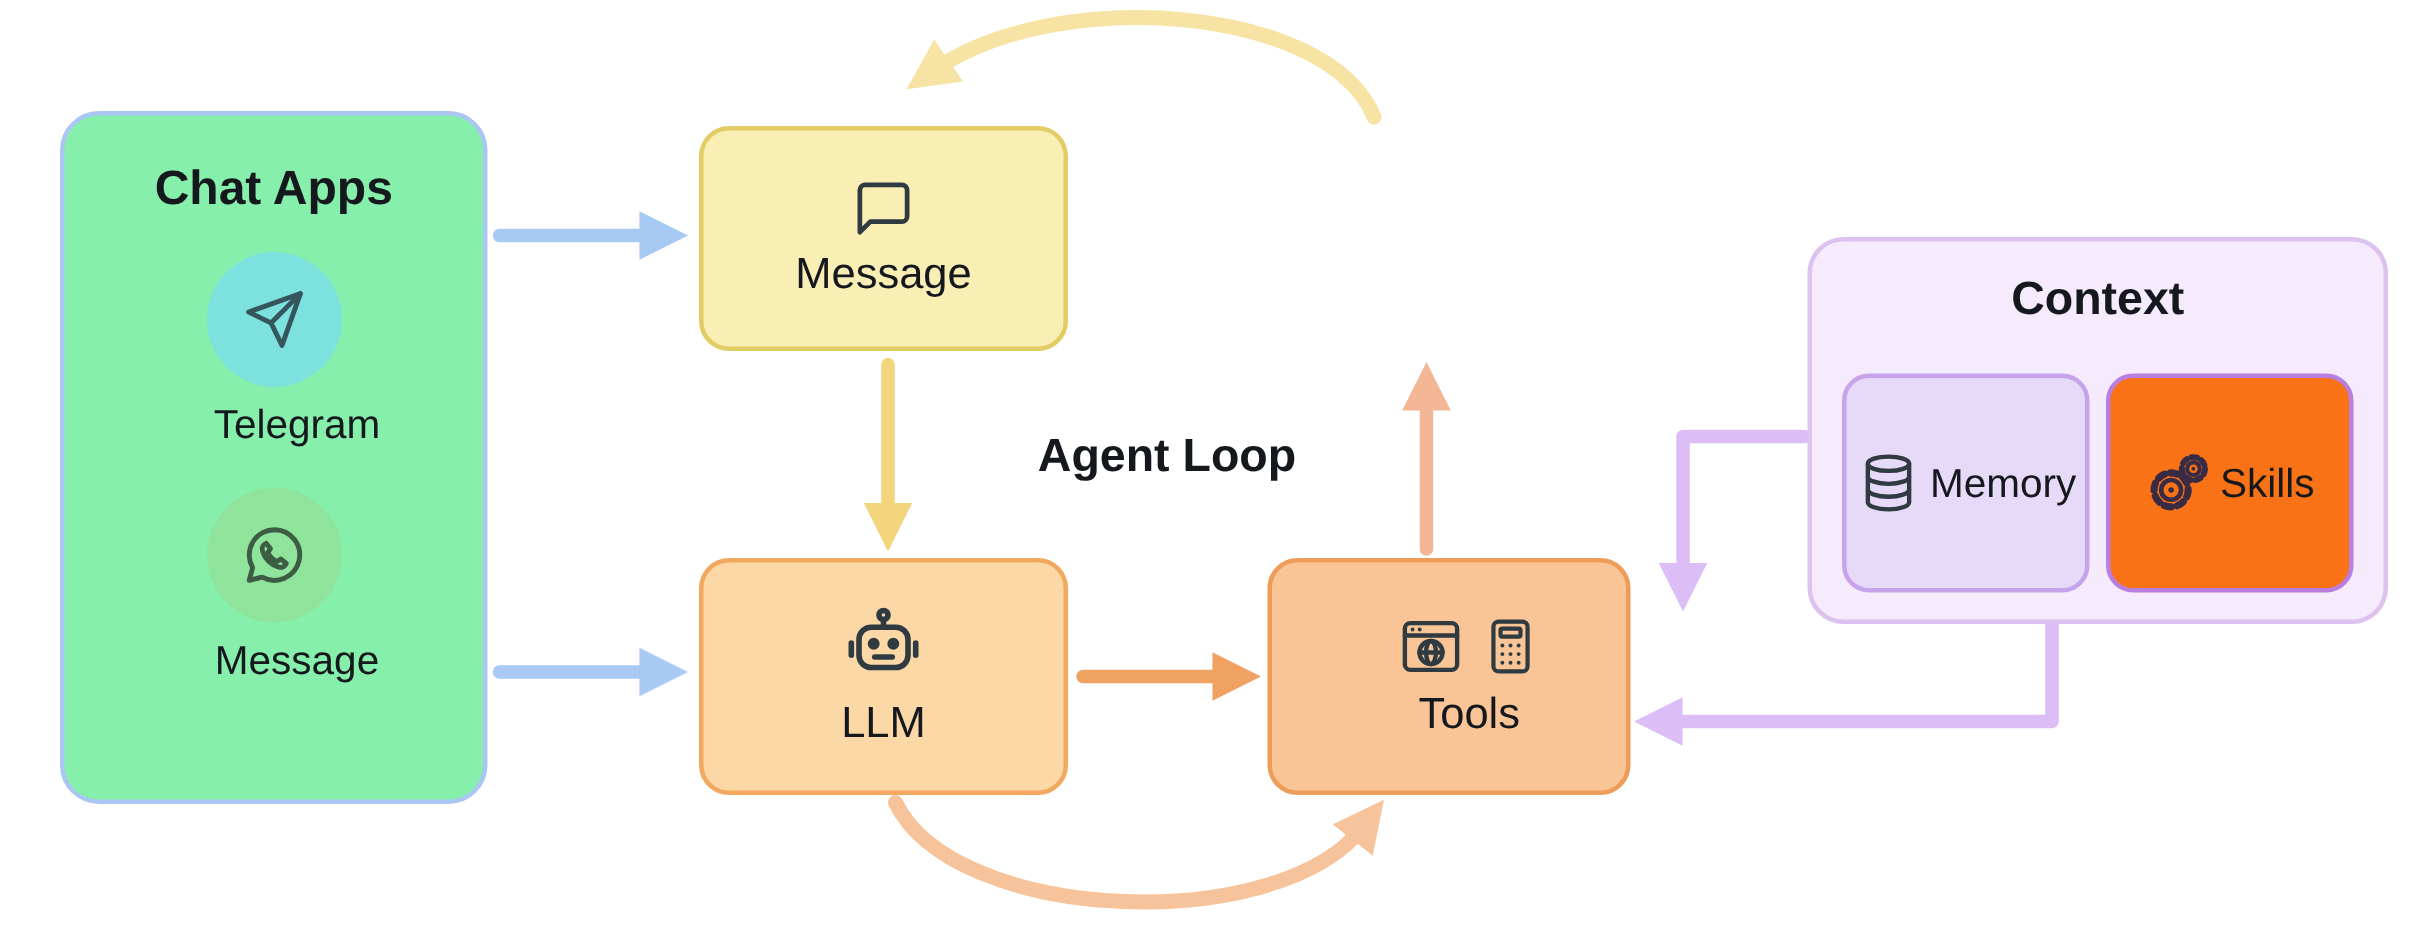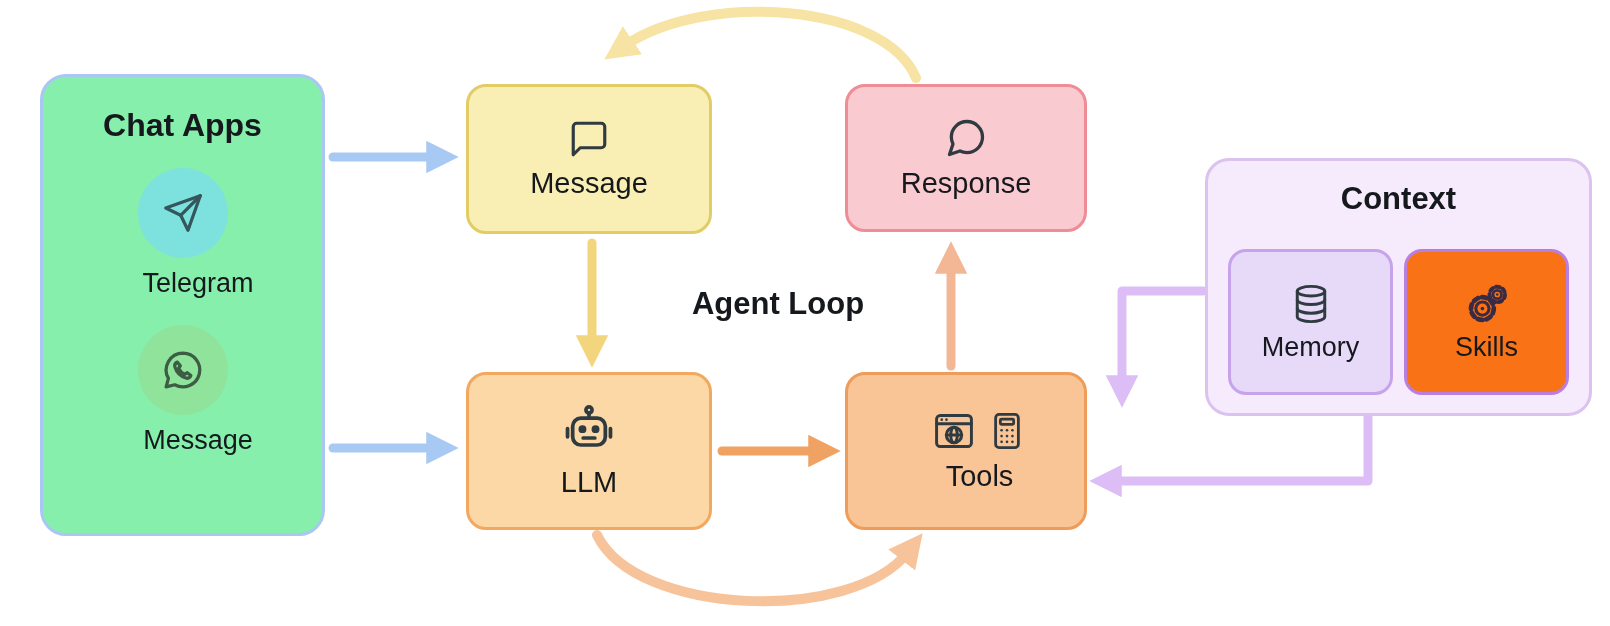--- a/index.html
+++ b/index.html
@@ -49,21 +49,21 @@
   }
   
   .context-panel{
     left:1205px;top:158px;width:387px;height:258px;
     background:#f5ebfc;border-color:#dcc2ef;border-radius:24px;
     justify-content:flex-start;padding-top:20px;gap:0;text-align:center;
   }
   .sub-node{
     position:absolute;top:88px;width:165px;height:146px;
     border:3px solid;border-radius:18px;
-    display:flex;flex-direction:column;align-items:center;justify-content:center;gap:6px;
+    display:flex;flex-direction:row;align-items:center;justify-content:center;gap:6px;
     box-sizing:border-box;
   }
   .memory-node{left:20px;background:#e7d9f8;border-color:#c6a3ea;}
   .skills-node{left:196px;background:#f97316;border-color:#b97fe0;}
   .sub-label{font-size:27px;font-weight:500;}
   .icon{display:block;}
 </style>
 </head>
 <body>
 
@@ -125,26 +125,20 @@
     <div class="chat-item-label">Message</div>
   </div>
 
   <div class="node message-node">
     <svg class="icon" width="42" height="42" viewBox="0 0 24 24" fill="none" stroke="#2f3b40" stroke-width="1.8" stroke-linecap="round" stroke-linejoin="round">
       <path d="M21 15a2 2 0 0 1-2 2H7l-4 4V5a2 2 0 0 1 2-2h14a2 2 0 0 1 2 2z"></path>
     </svg>
     <div class="node-label">Message</div>
   </div>
 
-  <div class="node response-node">
-    <svg class="icon" width="44" height="44" viewBox="0 0 24 24" fill="none" stroke="#2f3b40" stroke-width="1.8" stroke-linecap="round" stroke-linejoin="round">
-      <path d="M21 11.5a8.5 8.5 0 0 1-8.5 8.5 8.4 8.4 0 0 1-3.8-.9L3 21l1.9-5.7a8.4 8.4 0 0 1-.9-3.8 8.5 8.5 0 1 1 17 0z"></path>
-    </svg>
-    <div class="node-label">Response</div>
-  </div>
 
   <div class="agent-loop">Agent Loop</div>
 
   <div class="node llm-node">
     <svg class="icon" width="56" height="56" viewBox="0 0 24 24" fill="none" stroke="#2f3b40" stroke-width="1.6" stroke-linecap="round" stroke-linejoin="round">
       <circle cx="12" cy="3" r="1.3"></circle>
       <path d="M12 4.3V6.5"></path>
       <rect x="5" y="6.5" width="14" height="11.5" rx="3.5"></rect>
       <path d="M2.8 11v3.5"></path>
         <path d="M21.2 11v3.5"></path>

